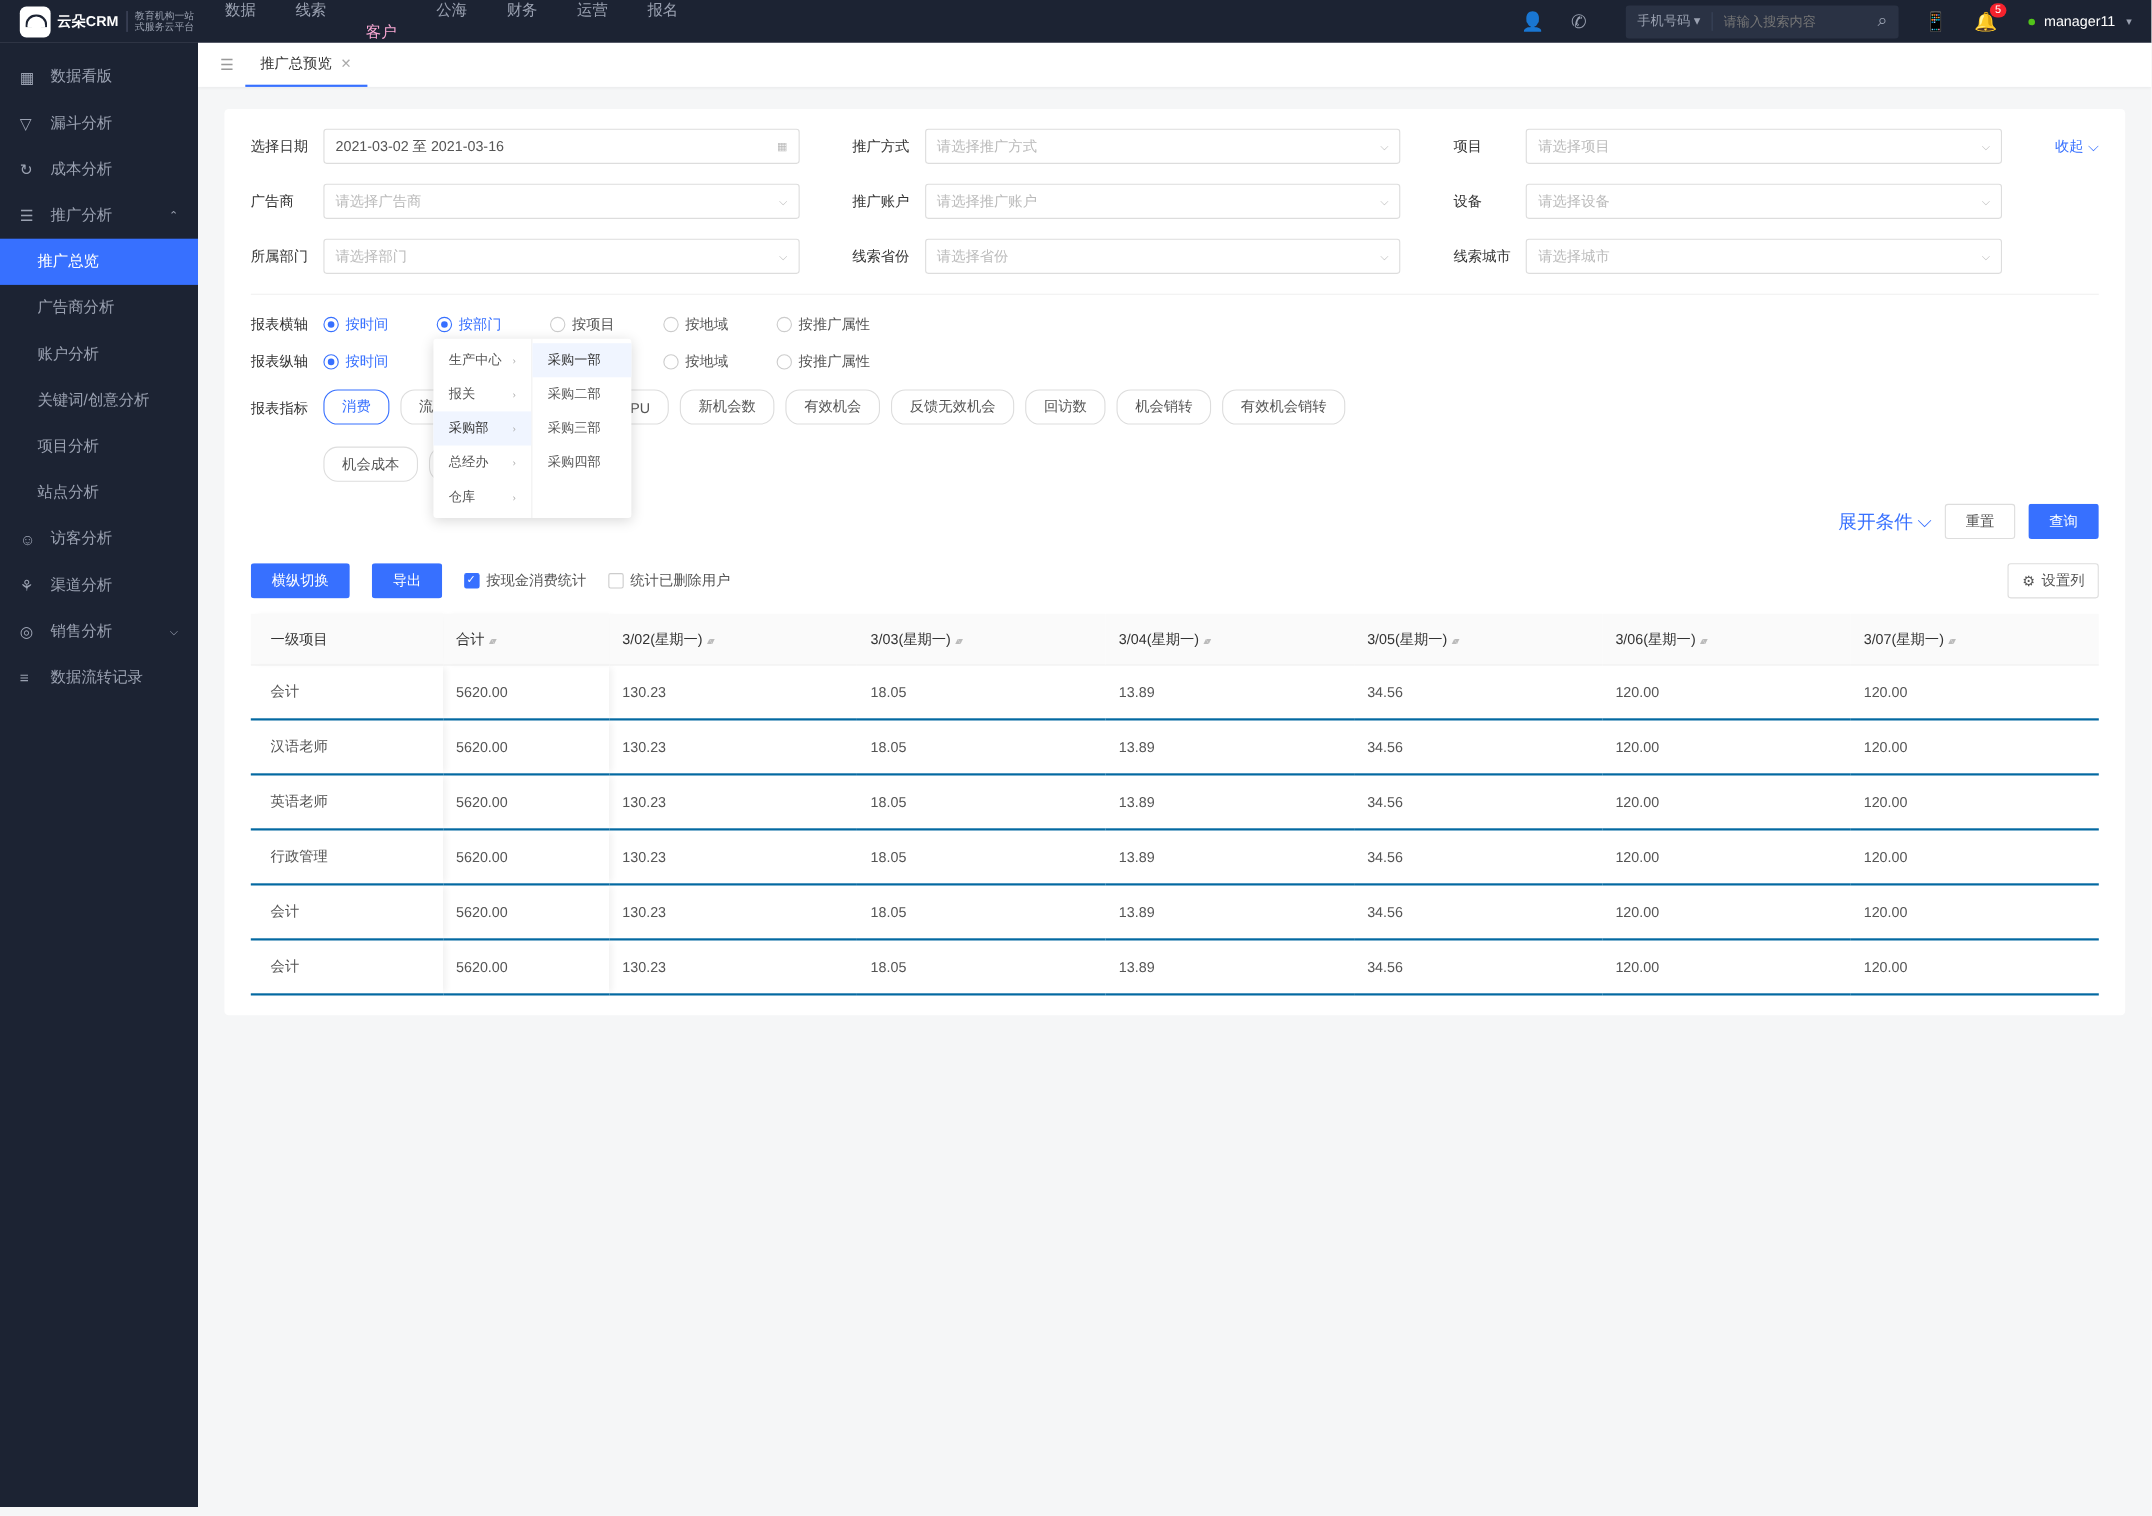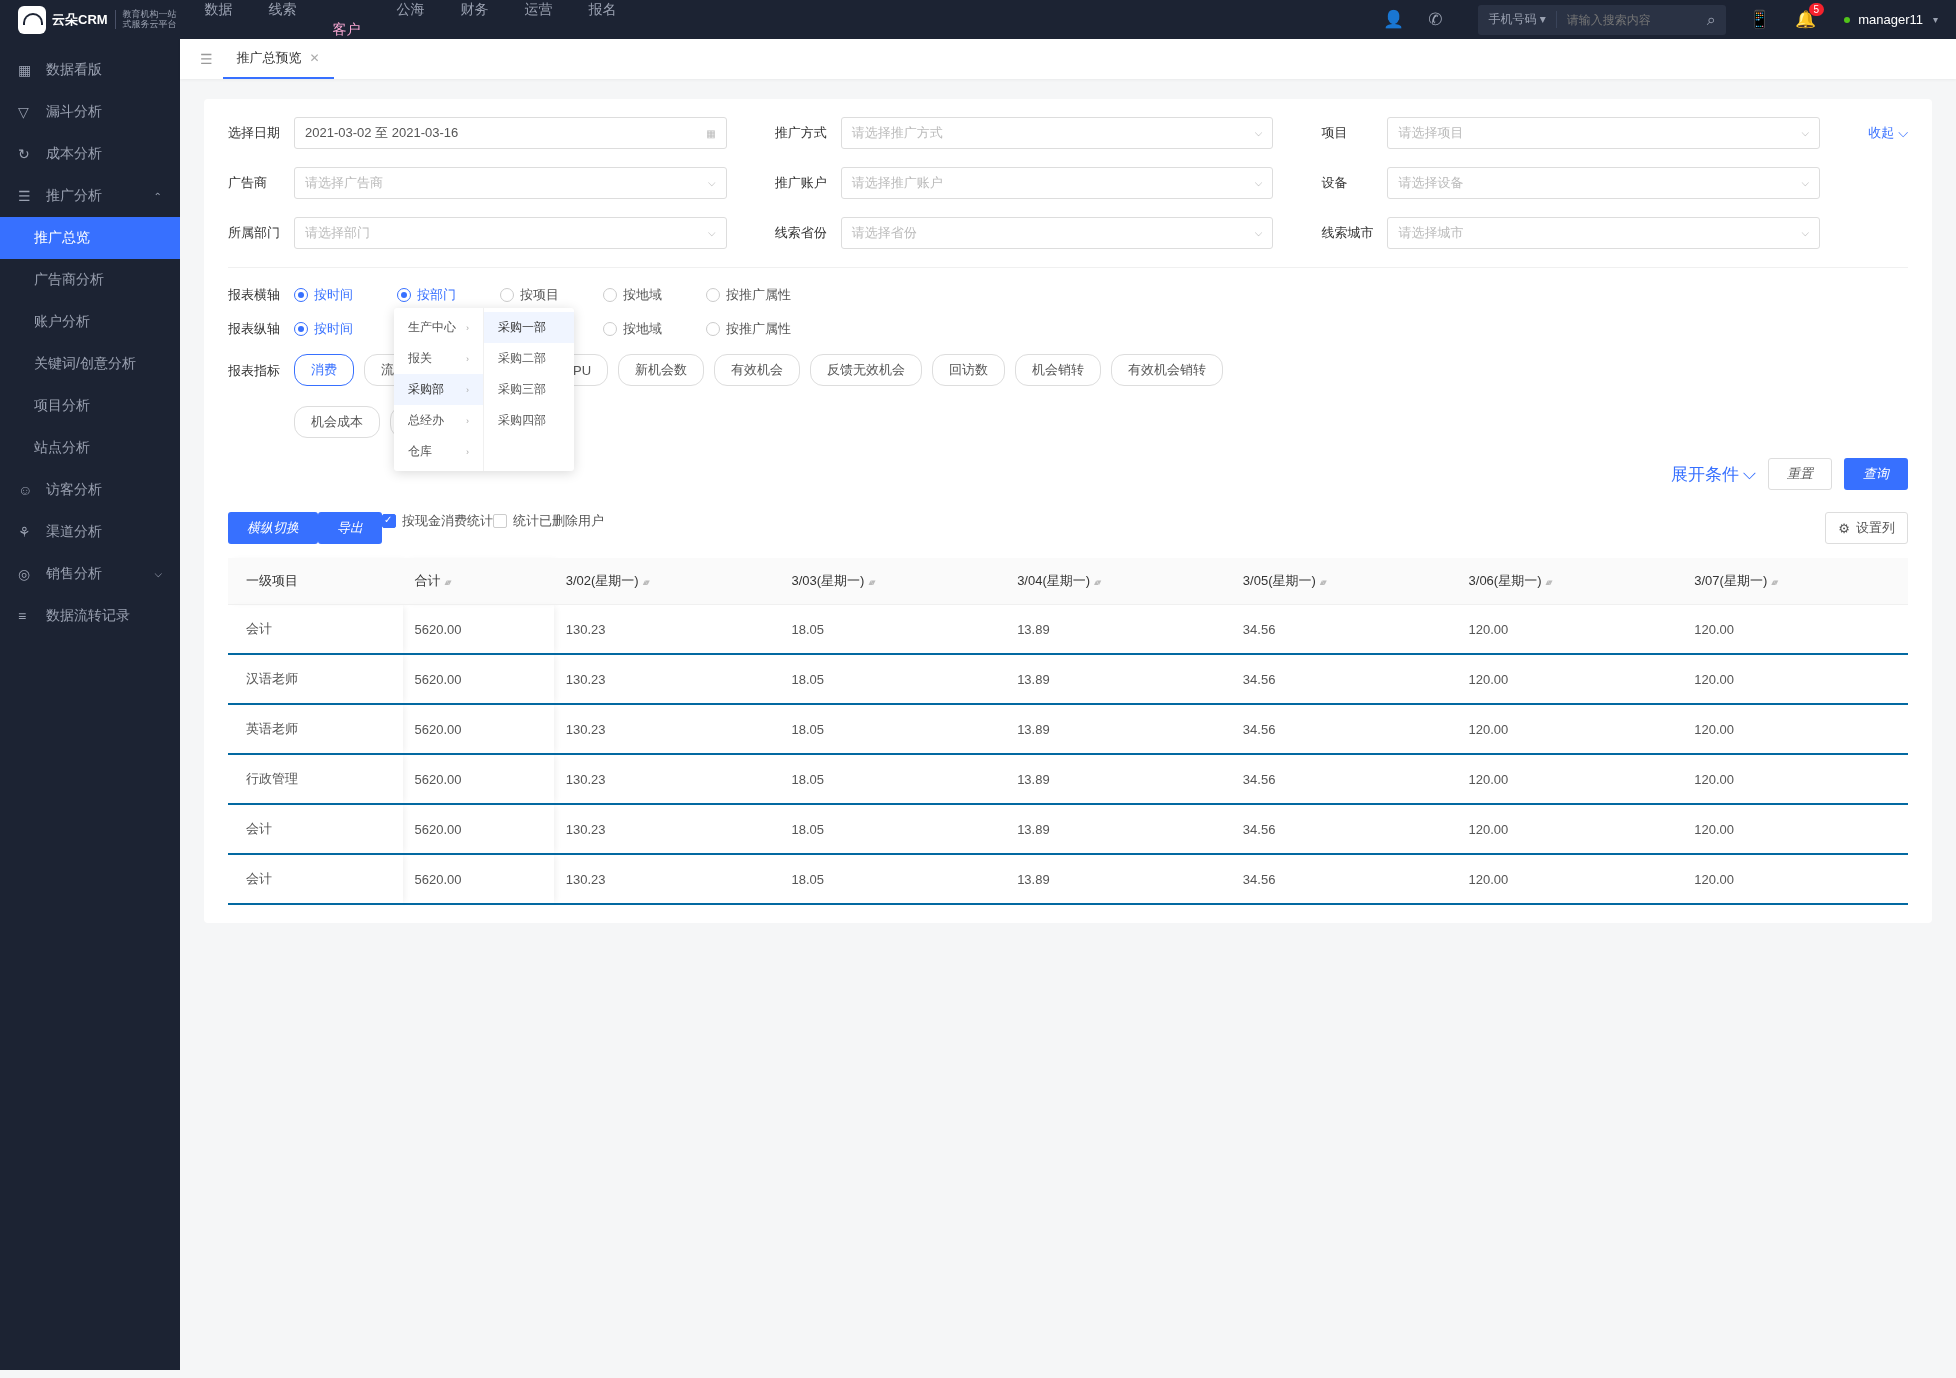--- a/index.html
+++ b/index.html
@@ -69,26 +69,26 @@
 .dd-arrow { font-size: 9px; color: #aaa; }
 
 .metrics-row { display: flex; align-items: flex-start; }
 .metrics-label { font-size: 13px; color: #333; min-width: 66px; padding-top: 8px; }
 .metrics-list { display: flex; flex-wrap: wrap; gap: 10px; }
 .metric-btn { height: 32px; padding: 0 16px; border: 1px solid #ddd; border-radius: 13px; font-size: 13px; color: #555; background: #fff; display: flex; align-items: center; cursor: pointer; }
 .metric-btn.active { border-color: #3770ff; color: #3770ff; }
 
 .action-row { display: flex; justify-content: flex-end; align-items: center; gap: 12px; margin-top: 20px; }
 .link-action { color: #3770ff; font-size: 17px; cursor: pointer; display: flex; align-items: center; gap: 4px; }
-.btn { height: 32px; padding: 0 18px; border-radius: 3px; font-size: 13px; display: flex; align-items: center; cursor: pointer; border: 1px solid transparent; font-style: italic; }
+.btn { height: 32px; padding: 0 18px; border-radius: 3px; font-size: 13px; display: flex; align-items: center; cursor: pointer; border: 1px solid transparent; }
 .btn-default { background: #fff; border-color: #ddd; color: #555; }
 .btn-primary { background: #3770ff; color: #fff; }
 
 .tool-row { display: flex; align-items: center; margin: 22px 0 14px; }
-.tool-row .left { display: flex; align-items: flex-start; gap: 0; }
+.tool-row .left { display: flex; align-items: center; gap: 20px; }
 .checkbox { display: flex; align-items: center; gap: 6px; font-size: 13px; color: #555; cursor: pointer; }
 .cb { width: 14px; height: 14px; border: 1px solid #ccc; border-radius: 2px; position: relative; }
 .cb.checked { background: #3770ff; border-color: #3770ff; }
 .cb.checked::after { content: "✓"; color: #fff; font-size: 10px; position: absolute; left: 1px; top: -1px; }
 .settings-btn { margin-left: auto; display: flex; align-items: center; gap: 6px; height: 32px; padding: 0 12px; border: 1px solid #ddd; border-radius: 3px; font-size: 13px; color: #555; cursor: pointer; }
 
 table { width: 100%; border-collapse: collapse; font-size: 13px; }
 thead th { text-align: left; padding: 14px 12px; color: #333; font-weight: 500; background: #fafafa; border-bottom: 1px solid #f0f0f0; }
 thead th:first-child, tbody td:first-child { padding-left: 18px; }
 tbody td { padding: 15px 12px; color: #555; border-bottom: 2px solid #0369a1; }

